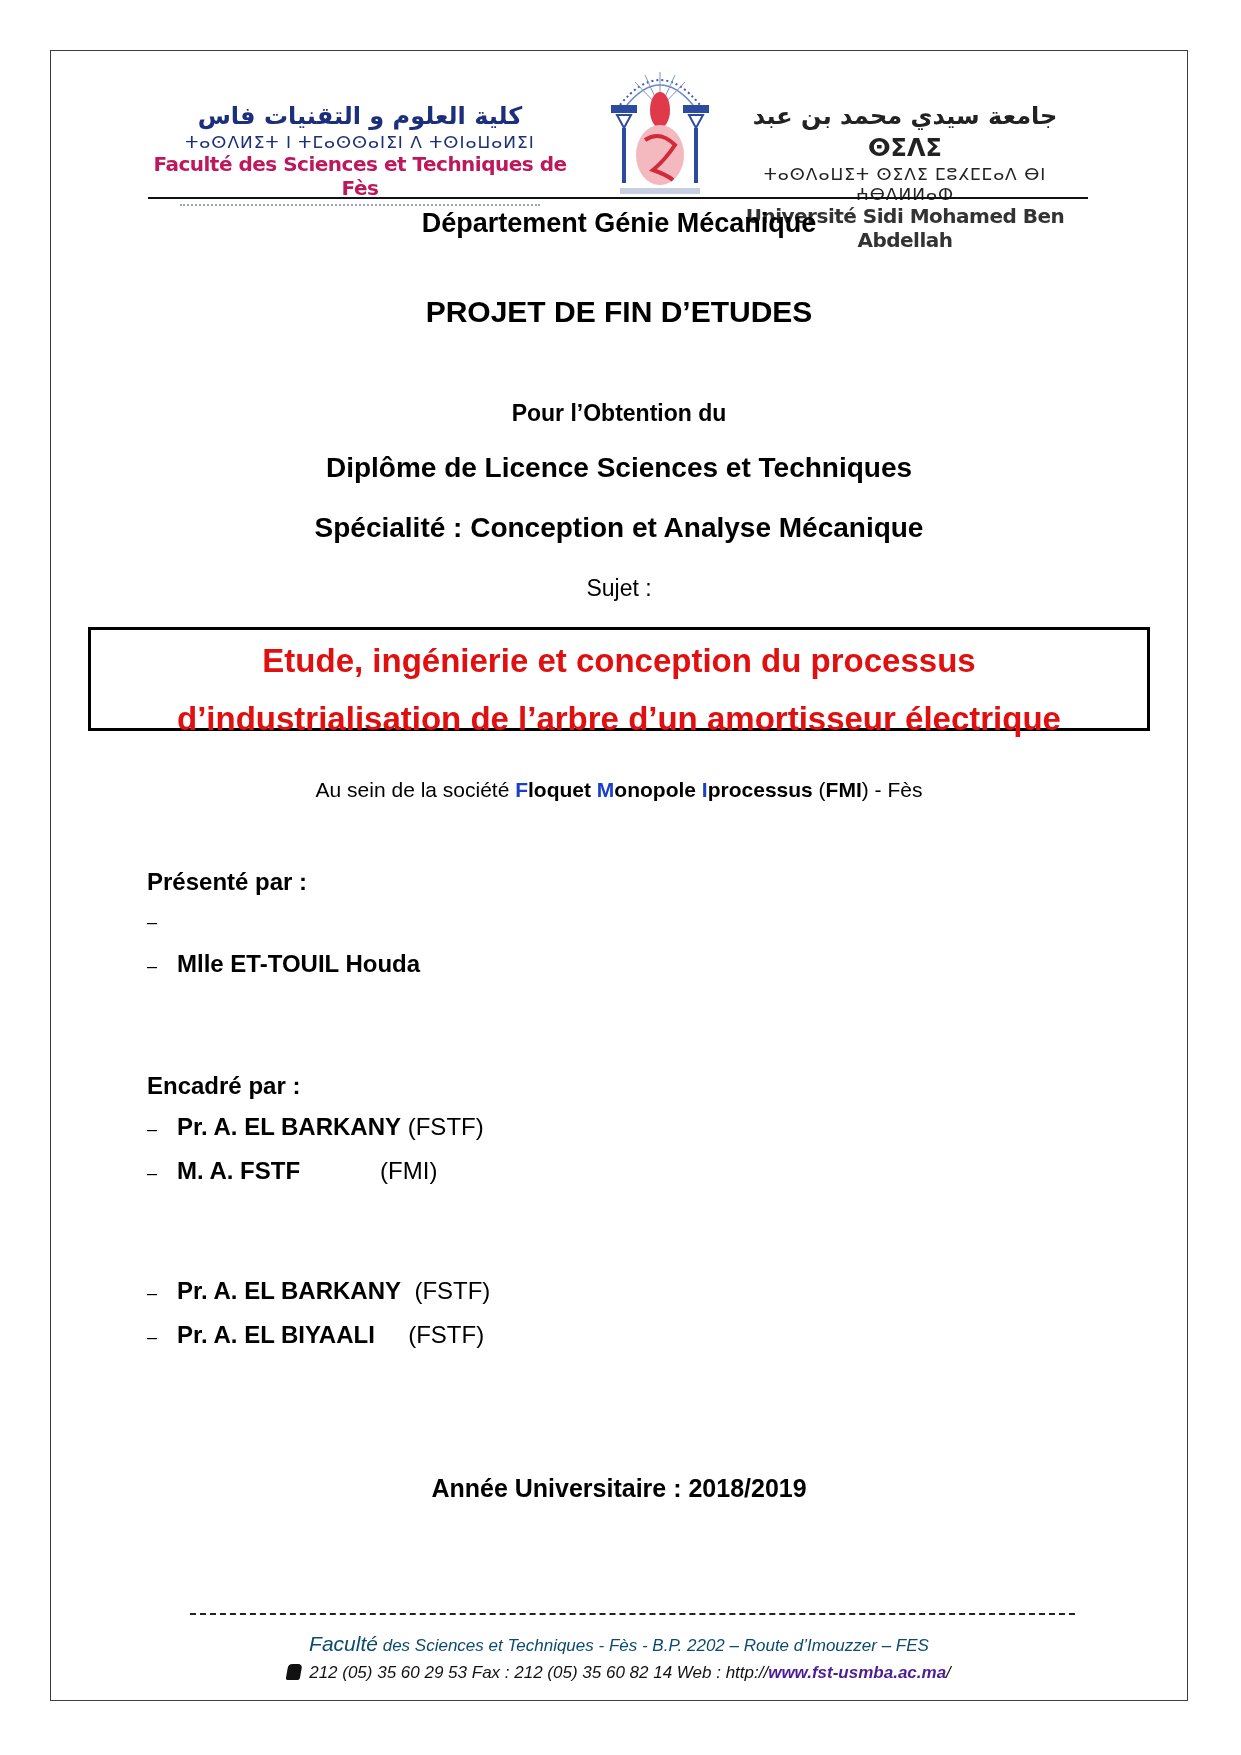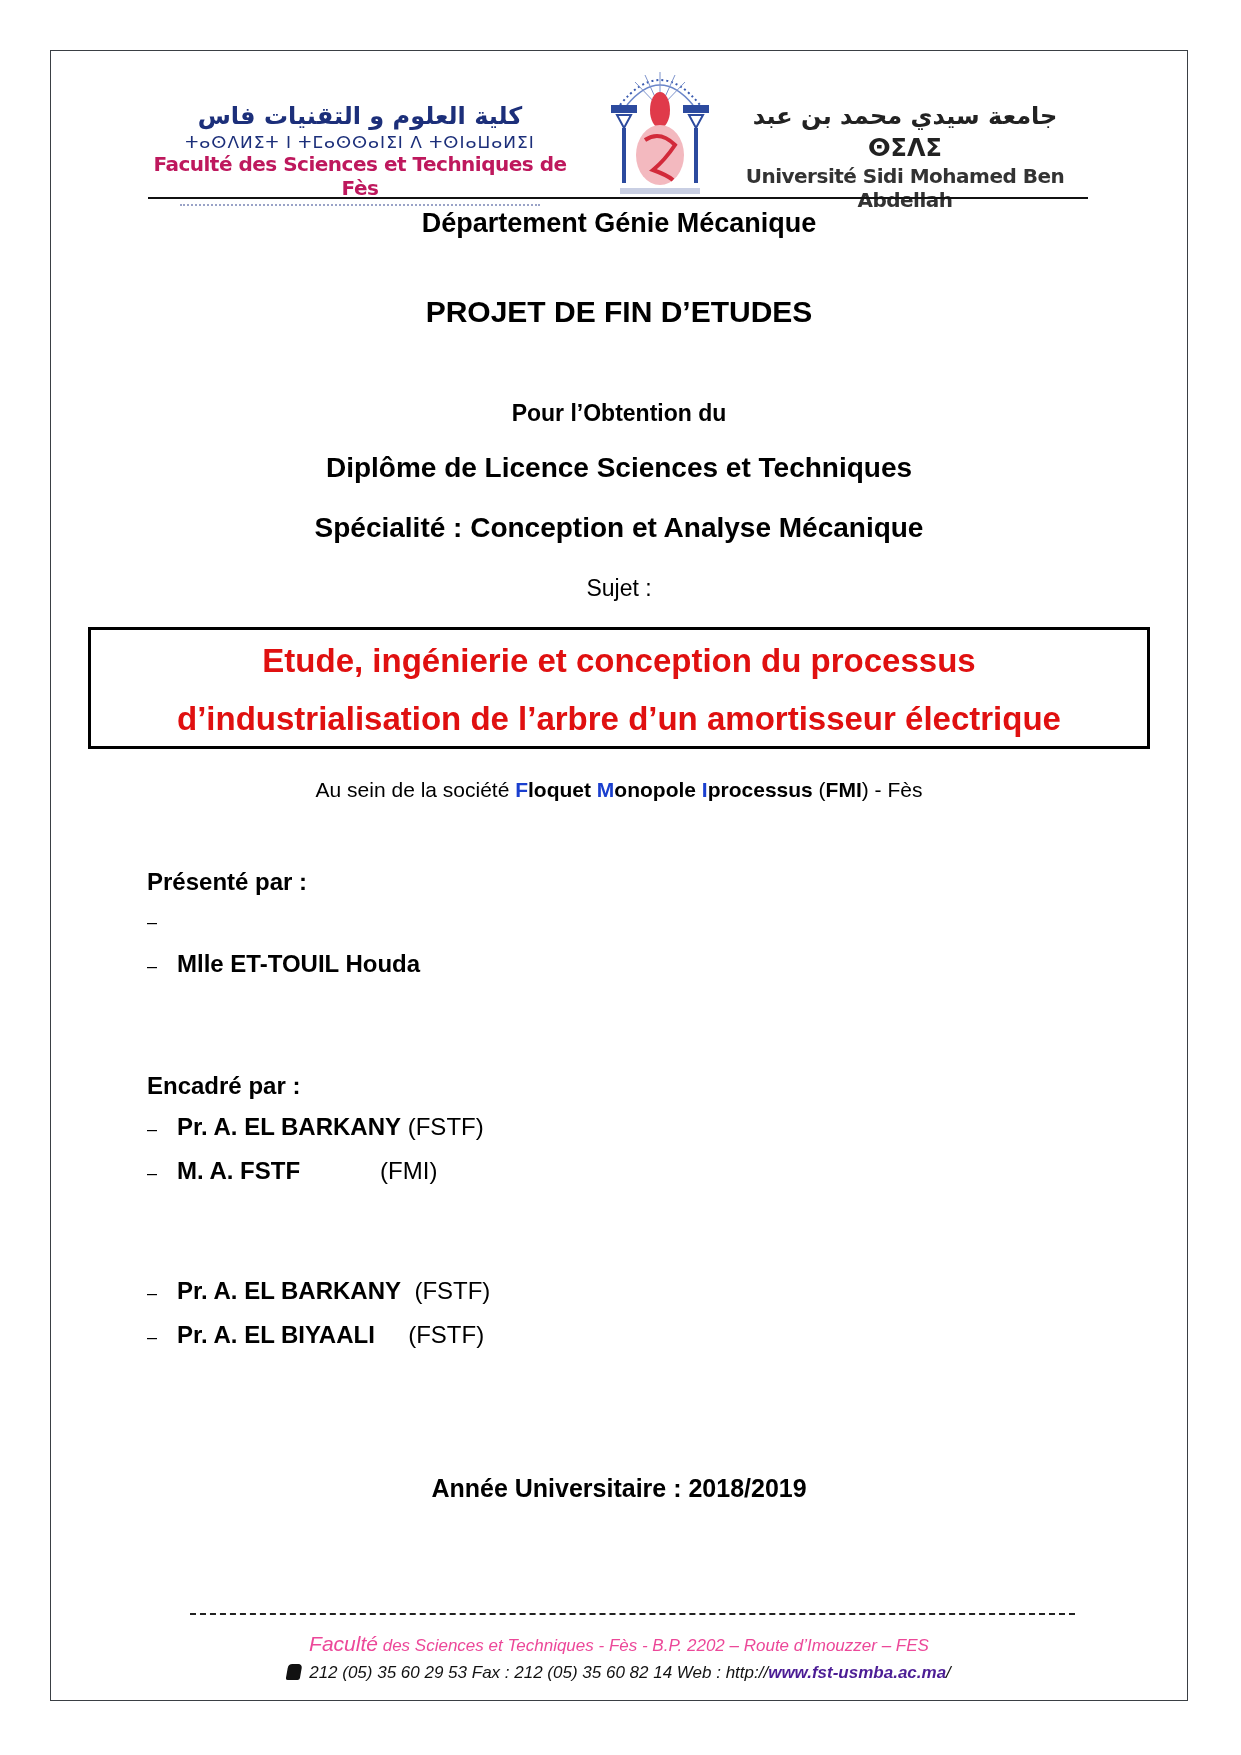--- a/index.html
+++ b/index.html
@@ -21,42 +21,42 @@
   .hdr-line { position: absolute; left: 148px; top: 197px; width: 940px; height: 0; border-top: 2.5px solid #111; }
 
   .center { position: absolute; left: 50px; width: 1138px; text-align: center; font-weight: bold; }
   .dept { top: 208px; font-size: 27px; }
   .pfe { top: 295px; font-size: 30px; }
   .obt { top: 400px; font-size: 23px; }
   .dipl { top: 452px; font-size: 28px; }
   .spec { top: 512px; font-size: 28px; }
   .sujet { top: 575px; font-size: 23px; font-weight: normal; }
 
-  .subject-box { position: absolute; left: 88px; top: 627px; width: 1062px; height: 122px;
+  .subject-box { position: absolute; left: 88px; top: 627px; width: 1062px; height: 104px;
                  border: 3.5px solid #000; box-sizing: border-box; text-align: center;
                  color: #e01010; font-weight: bold; font-size: 33px; line-height: 58px; padding-top: 2px; }
 
   .company { top: 778px; font-size: 21px; font-weight: normal; }
   .company b { font-weight: bold; }
   .blue { color: #1a3fcf; }
 
   .section { position: absolute; left: 147px; font-size: 24px; }
   .section .head { font-weight: bold; line-height: 40px; }
   .section .row { line-height: 41px; display: flex; align-items: baseline; }
   .section .dash { width: 30px; font-size: 18px; }
   .section .name { font-weight: bold; }
   .section .aff { font-weight: normal; }
   .presented { top: 862px; }
   .supervised { top: 1066px; }
   .jury { top: 1270px; }
 
   .annee { top: 1474px; font-size: 25px; }
 
   .footer-dash { position: absolute; left: 190px; top: 1613px; width: 885px; height: 0; border-top: 2px dashed #222; }
-  .footer1 { position: absolute; left: 50px; width: 1138px; top: 1632px; text-align: center; font-style: italic; font-size: 17px; color: #ec4899; }
+  .footer1 { position: absolute; left: 50px; width: 1138px; top: 1632px; text-align: center; font-style: italic; font-size: 17px; color: #0c4a6e; }
   .footer1 .fac { font-size: 21px; }
   .footer2 { position: absolute; left: 50px; width: 1138px; top: 1663px; text-align: center; font-style: italic; font-size: 17px; color: #111; }
   .footer2 a { color: #4c1d95; font-weight: bold; text-decoration: none; }
   .phone-icon { display: inline-block; width: 14px; height: 16px; background: #111; border-radius: 4px 4px 2px 2px; vertical-align: -2px; margin-right: 8px; transform: skewX(-10deg); }
 </style>
 </head>
 <body>
 
 <div class="frame"></div>
 
@@ -86,20 +86,21 @@
     <rect x="89" y="68" width="4" height="55" fill="#2c4a9e"></rect>
     <ellipse cx="55" cy="50" rx="10" ry="18" fill="#e03a4a"></ellipse>
     <ellipse cx="55" cy="95" rx="24" ry="30" fill="#f3b9bf"></ellipse>
     <path d="M40 80 Q55 70 70 85 Q60 100 48 110 Q62 115 68 120" fill="none" stroke="#d22a3a" stroke-width="4"></path>
     <rect x="15" y="128" width="80" height="6" fill="#c9cfe3"></rect>
   </svg>
 </div>
 
 <div class="hdr-right">
   <div class="ar">جامعة سيدي محمد بن عبد ⵙⵉⴷⵉ</div>
+  <div class="tif">ⵜⴰⵙⴷⴰⵡⵉⵜ ⵙⵉⴷⵉ ⵎⵓⵃⵎⵎⴰⴷ ⴱⵏ ⵄⴱⴷⵍⵍⴰⵀ</div>
   <div class="fr">Université Sidi Mohamed Ben Abdellah</div>
 </div>
 
 <div class="hdr-line"></div>
 
 <div class="center dept">Département Génie Mécanique</div>
 <div class="center pfe">PROJET DE FIN D’ETUDES</div>
 <div class="center obt">Pour l’Obtention du</div>
 <div class="center dipl">Diplôme de Licence Sciences et Techniques</div>
 <div class="center spec">Spécialité : Conception et Analyse Mécanique</div>

